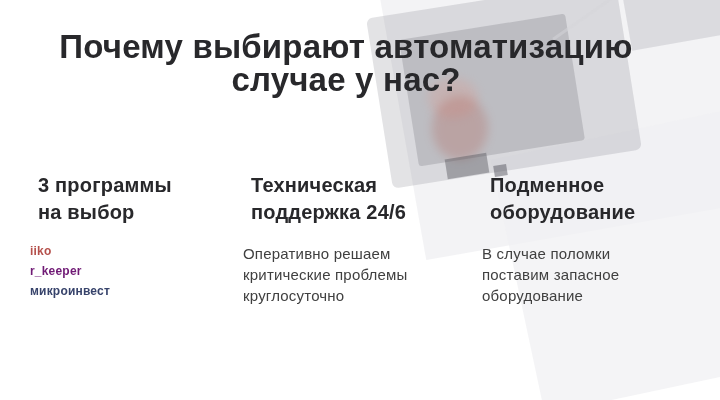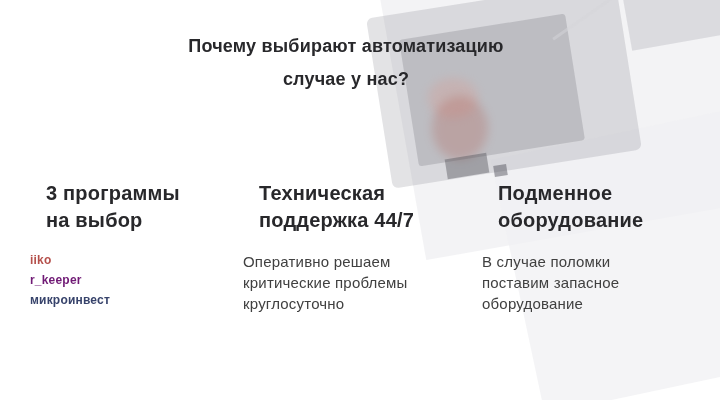--- a/index.html
+++ b/index.html
@@ -19,27 +19,27 @@
   .band{left:626px;top:-20px;width:130px;height:60px;background:#bfbfc6;opacity:.45;transform:rotate(-10deg);}
   .pinkblob{left:428px;top:78px;width:50px;height:40px;background:#d99a90;opacity:.30;border-radius:50%;filter:blur(5px);}
   .redblob{left:432px;top:96px;width:56px;height:64px;background:#b25a4e;opacity:.26;border-radius:50%;filter:blur(5px);}
   .frag1{left:446px;top:156px;width:42px;height:20px;background:#4a4a52;opacity:.40;transform:rotate(-9deg);}
   .frag2{left:494px;top:165px;width:13px;height:11px;background:#4a4a52;opacity:.45;transform:rotate(-9deg);}
   .edge{left:545px;top:12px;width:90px;height:3px;background:#d5d5da;opacity:.5;transform:rotate(-35deg);}
 
   
   .title{
     position:absolute;left:0;top:30px;width:692px;text-align:center;
-    font-size:18px;font-weight:700;color:#28282b;line-height:33px;letter-spacing:.2px;
+    font-size:33px;font-weight:700;color:#28282b;line-height:33px;letter-spacing:.2px;
   }
 
   
   .col{position:absolute;top:164px;}
   .col h2{
-    margin:16px;font-size:20px;font-weight:700;color:#28282b;line-height:27px;
+    margin:8px;font-size:20px;font-weight:700;color:#28282b;line-height:27px;
     letter-spacing:.2px;white-space:pre-line;
   }
   .col p{
     margin:17px 0 0 0;font-size:15px;font-weight:400;color:#404040;line-height:21px;
     letter-spacing:.2px;white-space:pre-line;
   }
   .col1{left:30px;width:200px;}
   .col2{left:243px;width:228px;}
   .col3{left:482px;width:218px;}
   ul.programs{list-style:none;margin:15px 0 0 0;padding:0;}
@@ -86,21 +86,21 @@
 на выбор</h2>
     <ul class="programs">
       <li style="color: rgb(181, 80, 75);">iiko</li>
       <li style="color: #701a75;">r_keeper</li>
       <li style="color: rgb(55, 67, 107);">микроинвест</li>
     </ul>
   </div>
 
   <div class="col col2">
     <h2>Техническая
-поддержка 44/7</h2>
+поддержка 24/6</h2>
     <p>Оперативно решаем
 критические проблемы
 круглосуточно</p>
   </div>
 
   <div class="col col3">
     <h2>Подменное
 оборудование</h2>
     <p>В случае поломки
 поставим запасное

